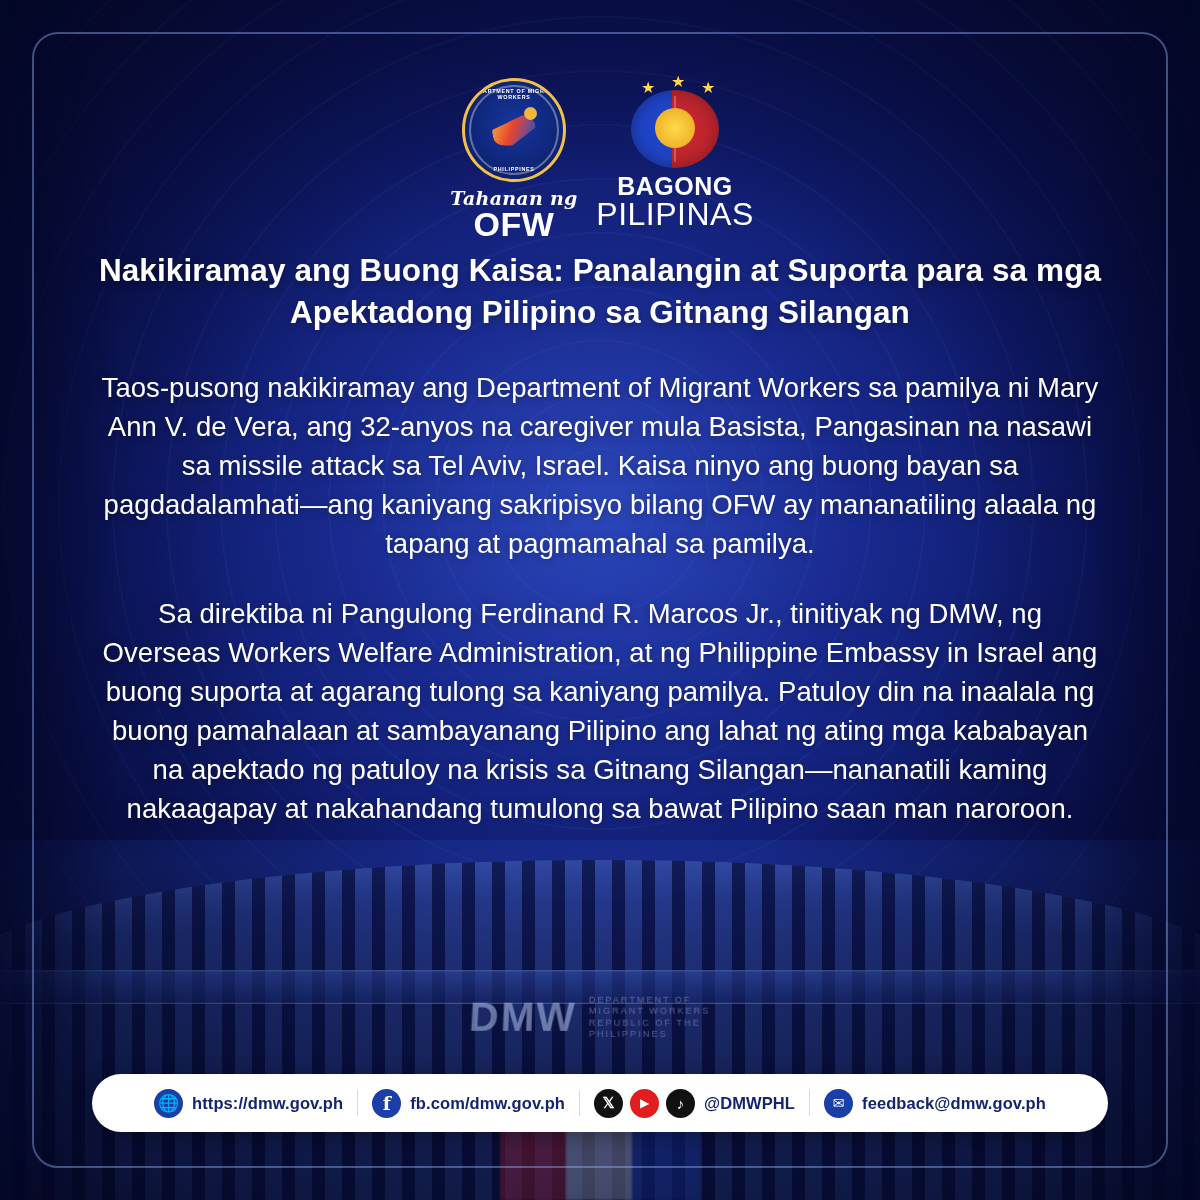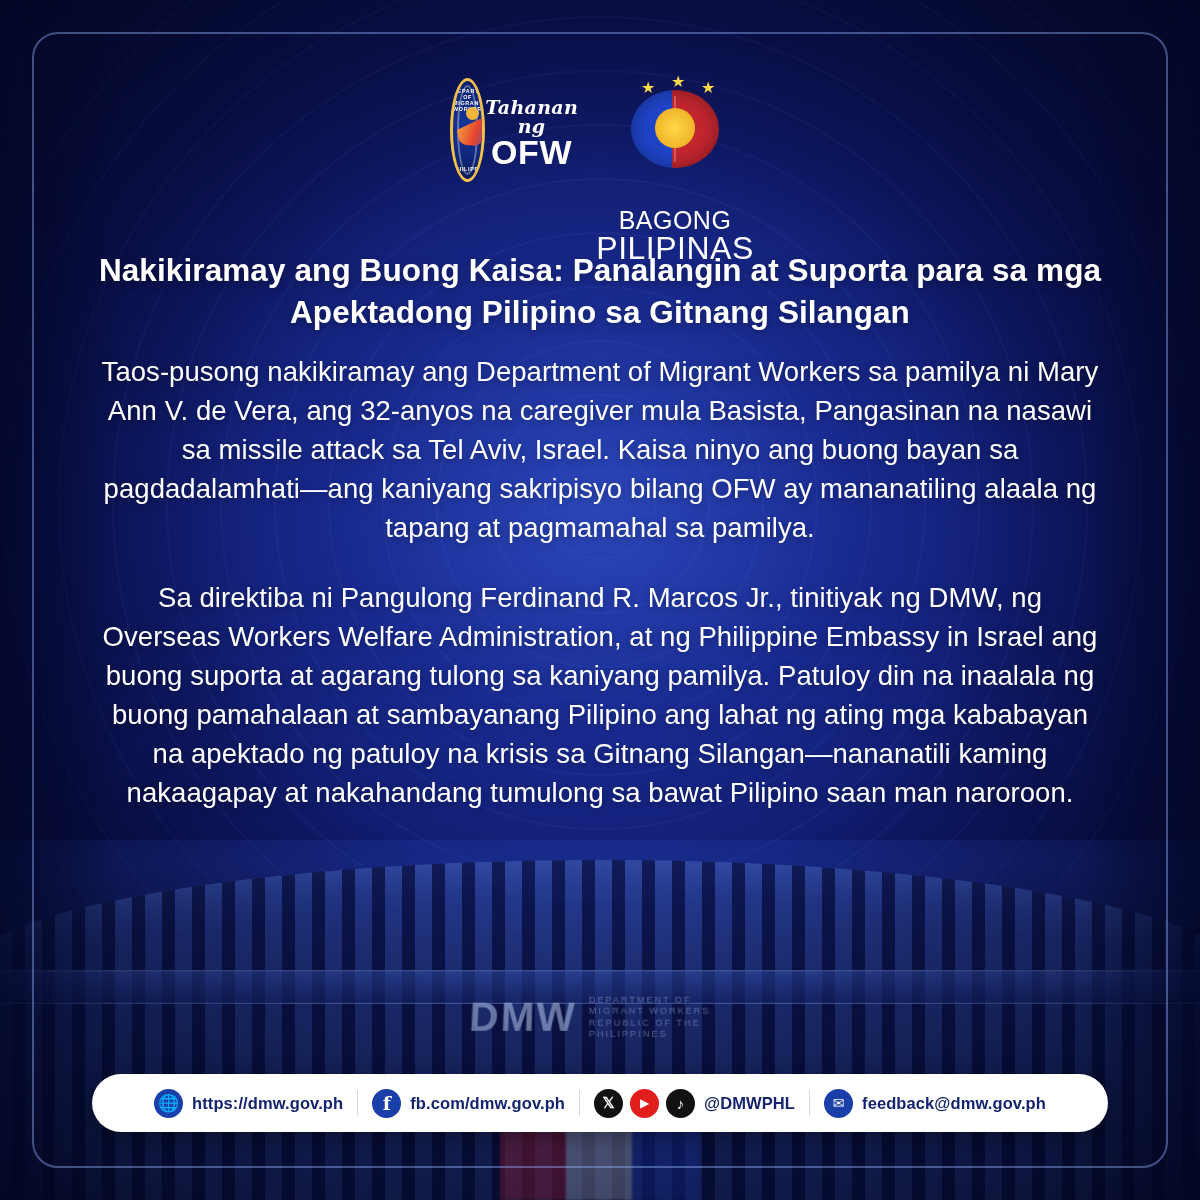--- a/index.html
+++ b/index.html
@@ -94,21 +94,21 @@
   .bld-haze {
     position: absolute; left: 0; right: 0; top: -60px; height: 150px;
     background: linear-gradient(180deg, rgba(17,30,100,0) 0%, rgba(40,70,190,0.30) 55%, rgba(60,95,215,0.18) 100%);
   }
 
   
   .header {
     position: absolute; top: 78px; left: 0; right: 0;
     display: flex; justify-content: center; align-items: flex-start; gap: 22px;
   }
-  .logo-dmw { width: 128px; display: flex; flex-direction: row; align-items: center; }
+  .logo-dmw { width: 128px; display: flex; flex-direction: column; align-items: center; }
   .seal {
     width: 104px; height: 104px; border-radius: 50%;
     background: radial-gradient(circle at 50% 45%, #17379c 0%, #0e2578 60%, #0a1a5c 100%);
     border: 3px solid #f2c14a;
     position: relative; overflow: hidden;
     display: flex; align-items: center; justify-content: center;
   }
   .seal .ring-text {
     position: absolute; inset: 4px; border-radius: 50%;
     border: 2px solid rgba(255,255,255,0.35);
@@ -158,35 +158,35 @@
     position: absolute; left: 34px; top: 30px; width: 40px; height: 40px; border-radius: 50%;
     background: radial-gradient(circle, #ffd94a 0%, #f0b429 70%, #e09a16 100%);
   }
   .bp-emblem .star {
     position: absolute; color: #ffd94a; font-size: 16px; line-height: 1;
   }
   .bp-emblem .s1 { left: 20px; top: 2px; }
   .bp-emblem .s2 { left: 50px; top: -4px; }
   .bp-emblem .s3 { left: 80px; top: 2px; }
   .bp-text { text-align: center; line-height: .98; margin-top: 4px; }
-  .bp-text .b1 { font-size: 25px; font-weight: 400; color: #ffffff; letter-spacing: .5px; margin-top: 34px; }
+  .bp-text .b1 { font-size: 25px; font-weight: 700; color: #ffffff; letter-spacing: .5px; }
   .bp-text .b2 { font-size: 32px; font-weight: 400; color: #ffffff; letter-spacing: .5px; }
 
   
   .content {
     position: absolute; top: 250px; left: 96px; right: 96px;
     text-align: center; color: #ffffff;
   }
   h1.headline {
     font-size: 31.5px; font-weight: 800; line-height: 1.33;
     letter-spacing: .1px;
     text-shadow: 0 2px 10px rgba(0,0,0,.35);
   }
   .body-block {
-    margin-top: 18px;
+    margin-top: 34px;
     font-size: 27.5px; line-height: 1.42; font-weight: 400;
     letter-spacing: .05px;
     text-shadow: 0 2px 9px rgba(0,0,0,.35);
   }
   .body-block + .body-block { margin-top: 31px; }
 
   
   .footer {
     position: absolute; left: 92px; right: 92px; bottom: 68px;
     height: 58px; border-radius: 29px;

